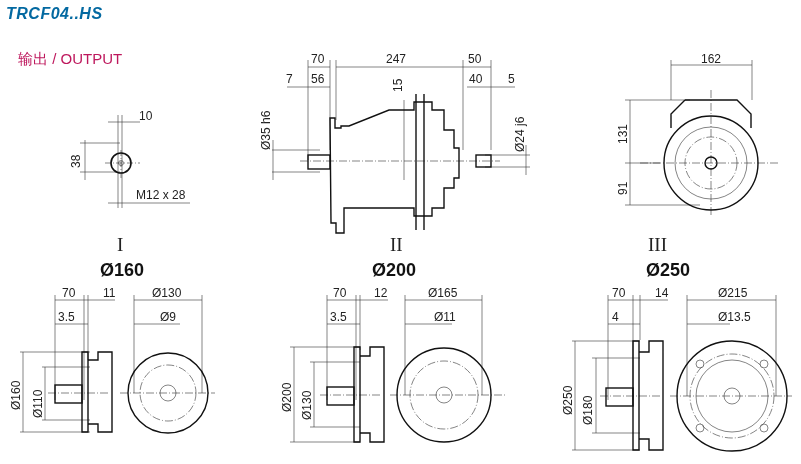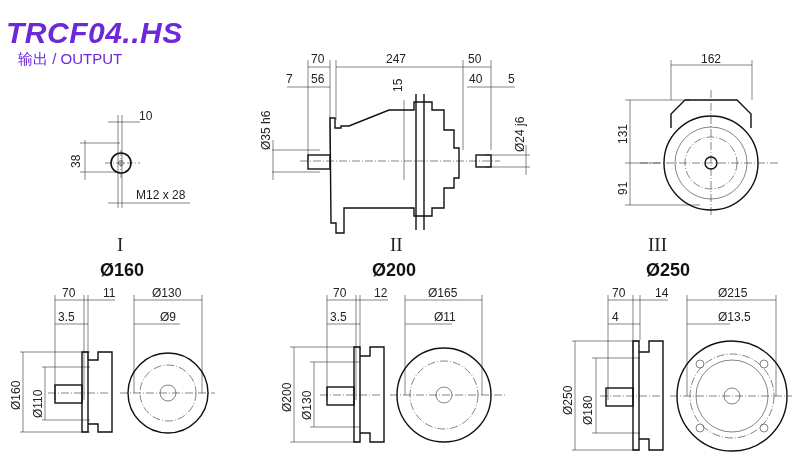--- a/index.html
+++ b/index.html
@@ -1,18 +1,18 @@
 <!DOCTYPE html>
 <html><head>
 <meta charset="utf-8">
 <style>
   html, body { margin:0; padding:0; background:#ffffff; }
   body { width:801px; height:464px; position:relative; overflow:hidden; font-family:"Liberation Sans", sans-serif; color:#111; }
-  .title { position:absolute; left:6px; top:16px; font-family:"Liberation Sans", sans-serif; font-weight:bold; font-style:italic; font-size:30px; letter-spacing:0.5px; color:#6d28d9; }
-  .subtitle { position:absolute; left:18px; top:50px; font-size:15px; color:#6d28d9; }
+  .title { position:absolute; left:6px; top:5px; font-family:"Liberation Sans", sans-serif; font-weight:bold; font-style:italic; font-size:16px; letter-spacing:0.5px; color:#0369a1; }
+  .subtitle { position:absolute; left:18px; top:50px; font-size:15px; color:#be185d; }
   .roman { position:absolute; font-family:"Liberation Serif", serif; font-size:19px; color:#222; }
   .flange { position:absolute; font-weight:bold; font-size:18px; color:#111; }
   svg { position:absolute; left:0; top:0; }
   svg text { font-family:"Liberation Sans", sans-serif; font-size:12px; fill:#222; }
 </style>
 </head>
 <body>
 
 <div class="title">TRCF04..HS</div>
 <div class="subtitle">输出 / OUTPUT</div>

